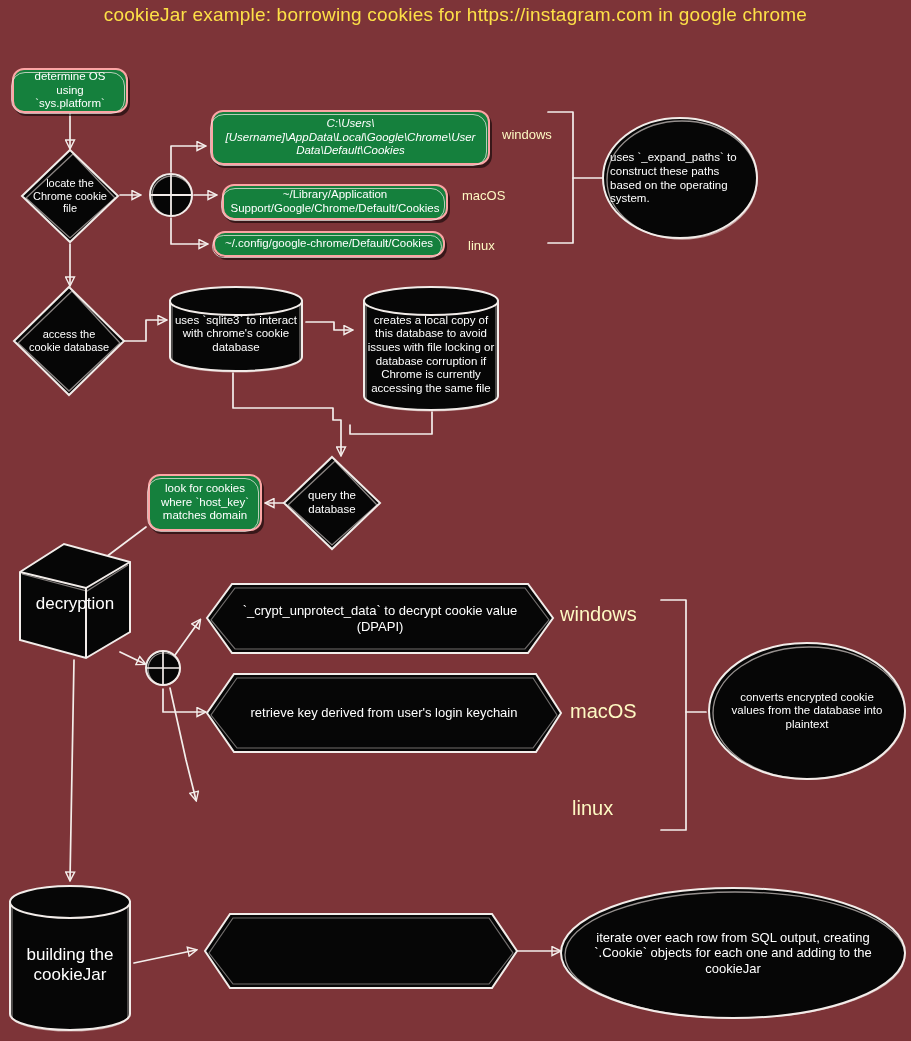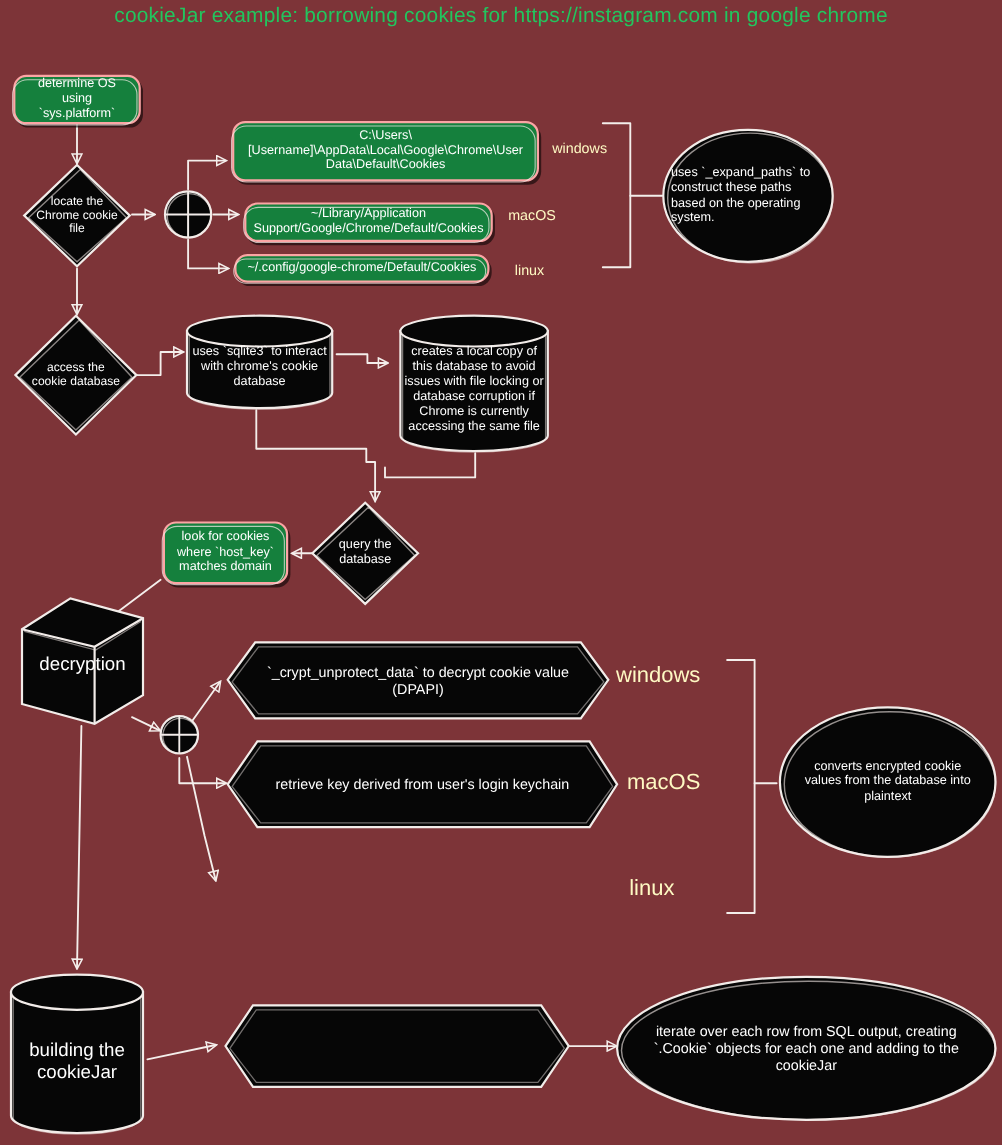--- a/index.html
+++ b/index.html
@@ -9,21 +9,21 @@
     background:#7d3438;
     font-family:"Liberation Sans", sans-serif;
     overflow:hidden;
     position:relative;
   }
   #stage{position:absolute;left:0;top:0;width:911px;height:1041px;}
   svg#wires{position:absolute;left:0;top:0;width:911px;height:1041px;pointer-events:none;}
 
   .title{
     position:absolute;left:0;top:4px;width:911px;text-align:center;
-    color:#22c55e;font-size:19px;letter-spacing:.2px;
+    color:#fde047;font-size:19px;letter-spacing:.2px;
   }
 
   
   .node{
     position:absolute;box-sizing:border-box;
     color:#ffffff;display:flex;align-items:center;justify-content:center;
     text-align:center;line-height:1.18;
   }
   .node .txt{display:block;padding:0 6px;width:100%;}
 
@@ -152,21 +152,21 @@
 
   <div class="junction" style="left:147px;top:171px;width:48px;height:48px;">
     <svg viewBox="0 0 48 48" width="48" height="48">
       <circle cx="24" cy="24" r="21" fill="#060606" stroke="#f2ece9" stroke-width="2"></circle>
       <circle cx="25" cy="25" r="20" fill="none" stroke="rgba(245,235,232,.6)" stroke-width="1.3"></circle>
       <path d="M3,24 L45,24 M24,3 L24,45" stroke="#f2ece9" stroke-width="1.8"></path>
     </svg>
   </div>
 
   <div class="node rrect sketch" style="left:211px;top:110px;width:279px;height:55px;font-size:11.5px;">
-    <span class="txt" style="white-space:pre-line;">C:\Users\
+    <span class="txt" style="white-space:pre-line;font-style:italic;">C:\Users\
 [Username]\AppData\Local\Google\Chrome\User
 Data\Default\Cookies</span>
   </div>
   <div class="oslabel small" style="left:502px;top:127px;">windows</div>
 
   <div class="node rrect sketch" style="left:222px;top:184px;width:226px;height:36px;font-size:11.5px;">
     <span class="txt" style="white-space:pre-line;">~/Library/Application
 Support/Google/Chrome/Default/Cookies</span>
   </div>
   <div class="oslabel small" style="left:462px;top:188px;">macOS</div>

